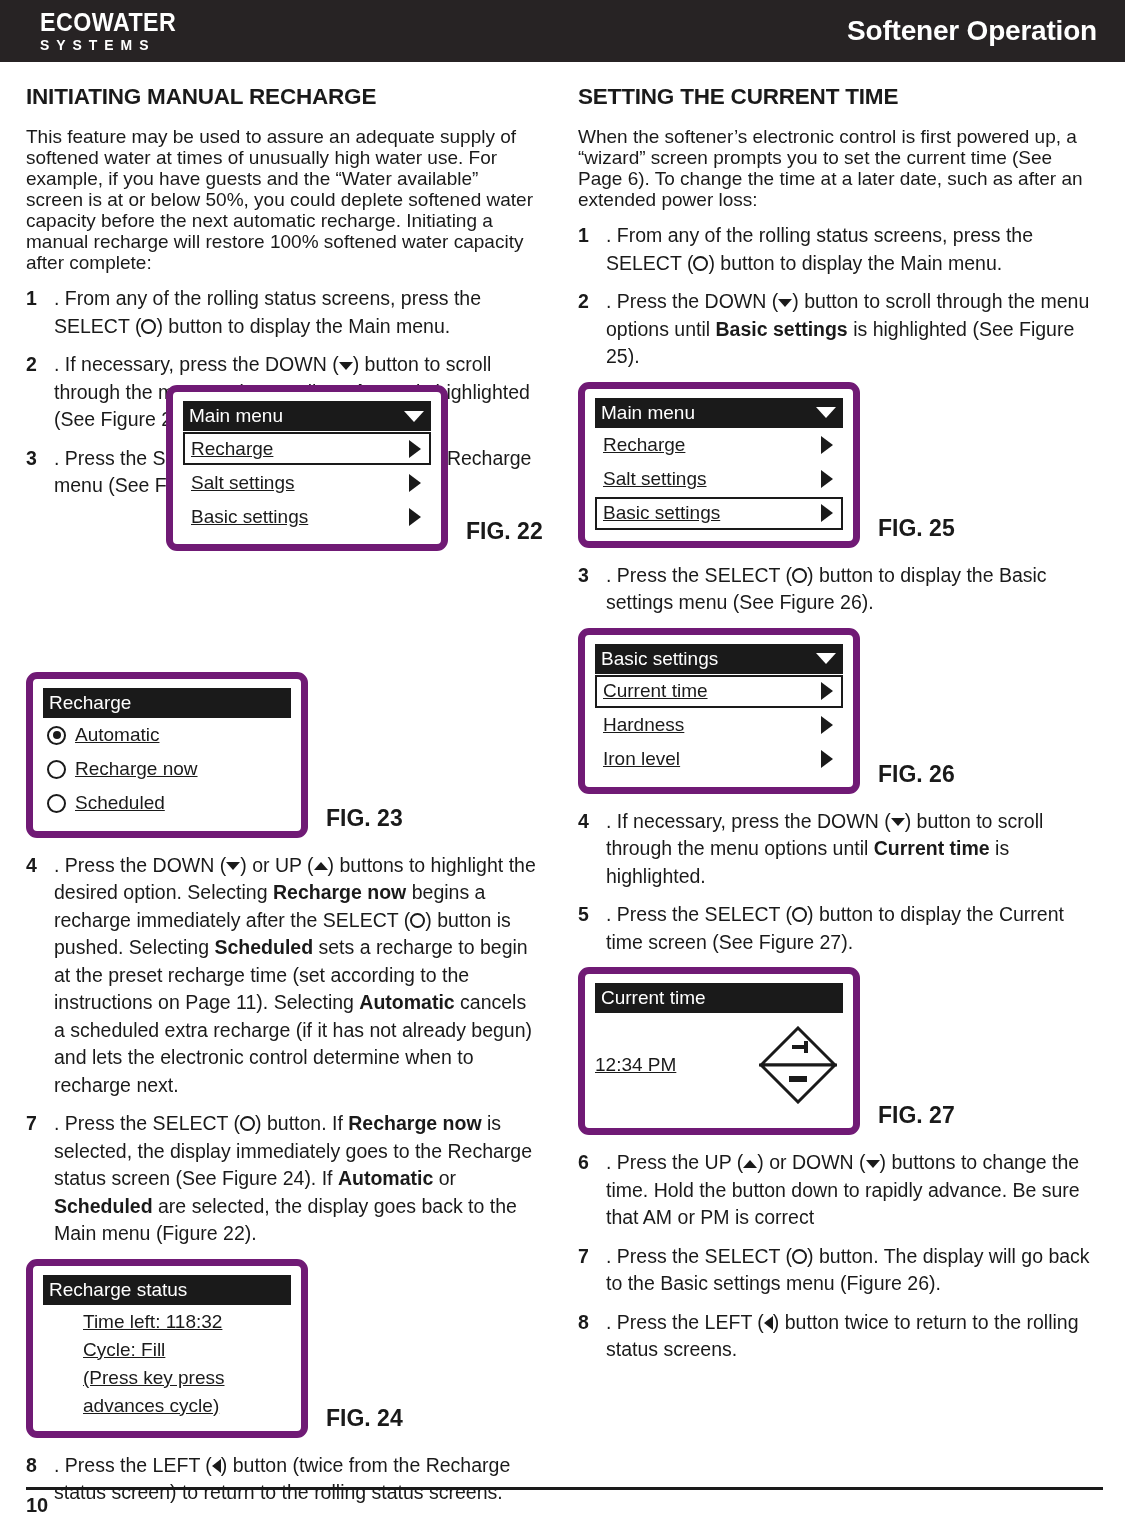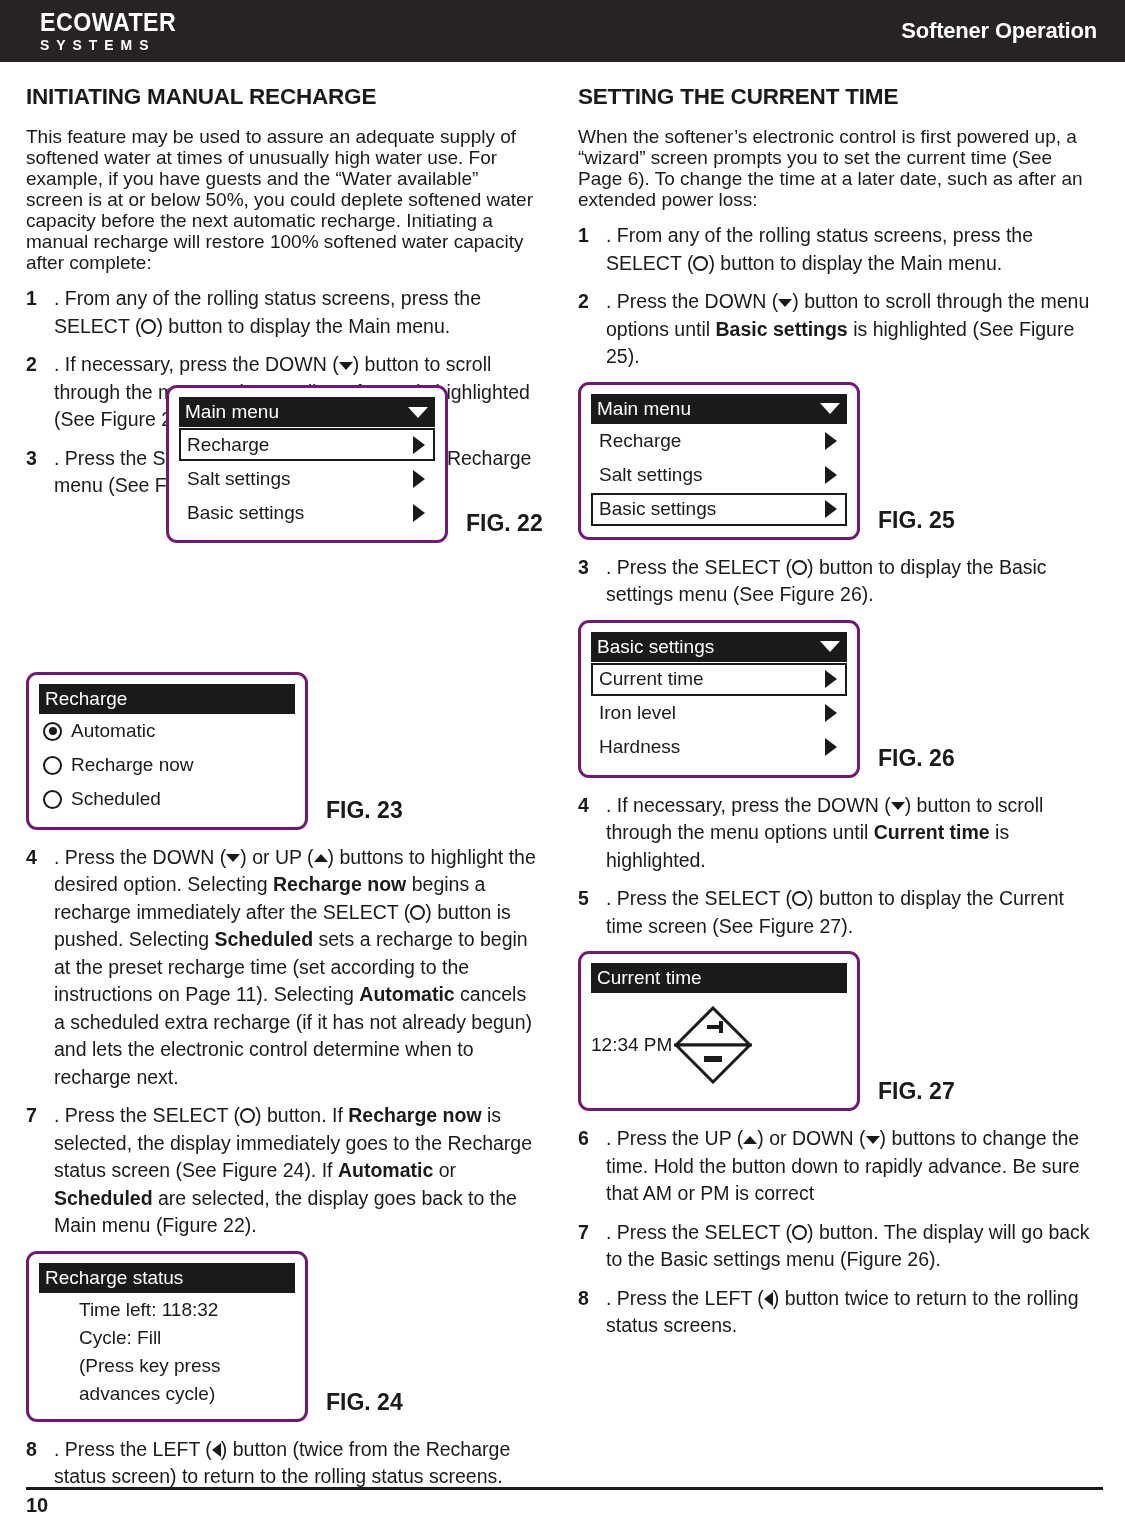--- a/index.html
+++ b/index.html
@@ -36,21 +36,21 @@
     font-size: 15px;
     font-weight: bold;
     letter-spacing: 7.5px;
     display:block;
     margin-top: 2px;
     transform: scaleX(0.93);
     transform-origin: left center;
   }
   .header-title {
     color:#ffffff;
-    font-size: 22px;
+    font-size: 28px;
     font-weight: bold;
     letter-spacing: -0.2px;
     padding-right: 10px;
   }
 
   
   .page {
     position: relative;
     padding: 22px 22px 0 26px;
     display: flex;
@@ -104,25 +104,26 @@
   .tri-left { border-top:7px solid transparent; border-bottom:7px solid transparent; border-right:9px solid #1a1a1a; }
 
   
   .fig-block {
     position: relative;
     margin: 10px 0 14px 0;
     display: flex;
     align-items: flex-end;
   }
   .lcd {
-    border: 3px solid #701a75;
+    border: 7px solid #701a75;
     border-radius: 11px;
     background: #ffffff;
     padding: 9px 10px 11px 10px;
     width: 282px;
+    text-decoration: underline;
   }
   .lcd-titlebar {
     background: #1a1a1a;
     color: #ffffff;
     font-size: 19px;
     height: 30px;
     display: flex;
     align-items: center;
     justify-content: space-between;
     padding: 0 7px 0 6px;
@@ -186,21 +187,21 @@
     margin-left: 18px;
     padding-bottom: 6px;
     white-space: nowrap;
   }
 
   
   .time-body {
     height: 104px;
     display:flex;
     align-items:center;
-    justify-content:flex-start;
+    justify-content:space-between;
     padding-right: 6px;
     gap: 2px;
   }
   .time-val { font-size: 19px; }
   .pm-widget { width: 78px; height: 78px; position: relative; }
 
   
   .footer {
     position: absolute;
     left: 26px;
@@ -347,26 +348,26 @@
     <div class="fig-block" data-name="figure-26">
       <div class="lcd" data-name="lcd-screen-basic-settings-menu">
         <div class="lcd-titlebar" data-name="lcd-title-bar">
           <span data-name="lcd-title-text">Basic settings</span>
           <span class="chev" data-name="chevron-down-icon"></span>
         </div>
         <div class="lcd-row sel" data-name="lcd-menu-item-current-time">
           <span data-name="lcd-menu-item-label">Current time</span>
           <span class="arrow" data-name="chevron-right-icon"></span>
         </div>
+        <div class="lcd-row" data-name="lcd-menu-item-hardness">
+          <span data-name="lcd-menu-item-label">Hardness</span>
+          <span class="arrow" data-name="chevron-right-icon"></span>
+        </div>
         <div class="lcd-row" data-name="lcd-menu-item-iron-level">
           <span data-name="lcd-menu-item-label">Iron level</span>
-          <span class="arrow" data-name="chevron-right-icon"></span>
-        </div>
-        <div class="lcd-row" data-name="lcd-menu-item-hardness">
-          <span data-name="lcd-menu-item-label">Hardness</span>
           <span class="arrow" data-name="chevron-right-icon"></span>
         </div>
       </div>
       <div class="fig-label" data-name="figure-caption">FIG. 26</div>
     </div>
 
     <ol class="steps" data-name="right-steps-list-3">
       <li data-name="right-step-4">
         <span class="num" data-name="step-number">4</span><span data-name="step-text-a">. If necessary, press the DOWN (</span><span class="tri tri-down" data-name="down-arrow-icon"></span><span data-name="step-text-b">) button to scroll through the menu options until </span><span class="b" data-name="step-bold-term">Current time</span><span data-name="step-text-c"> is highlighted.</span>
       </li>

